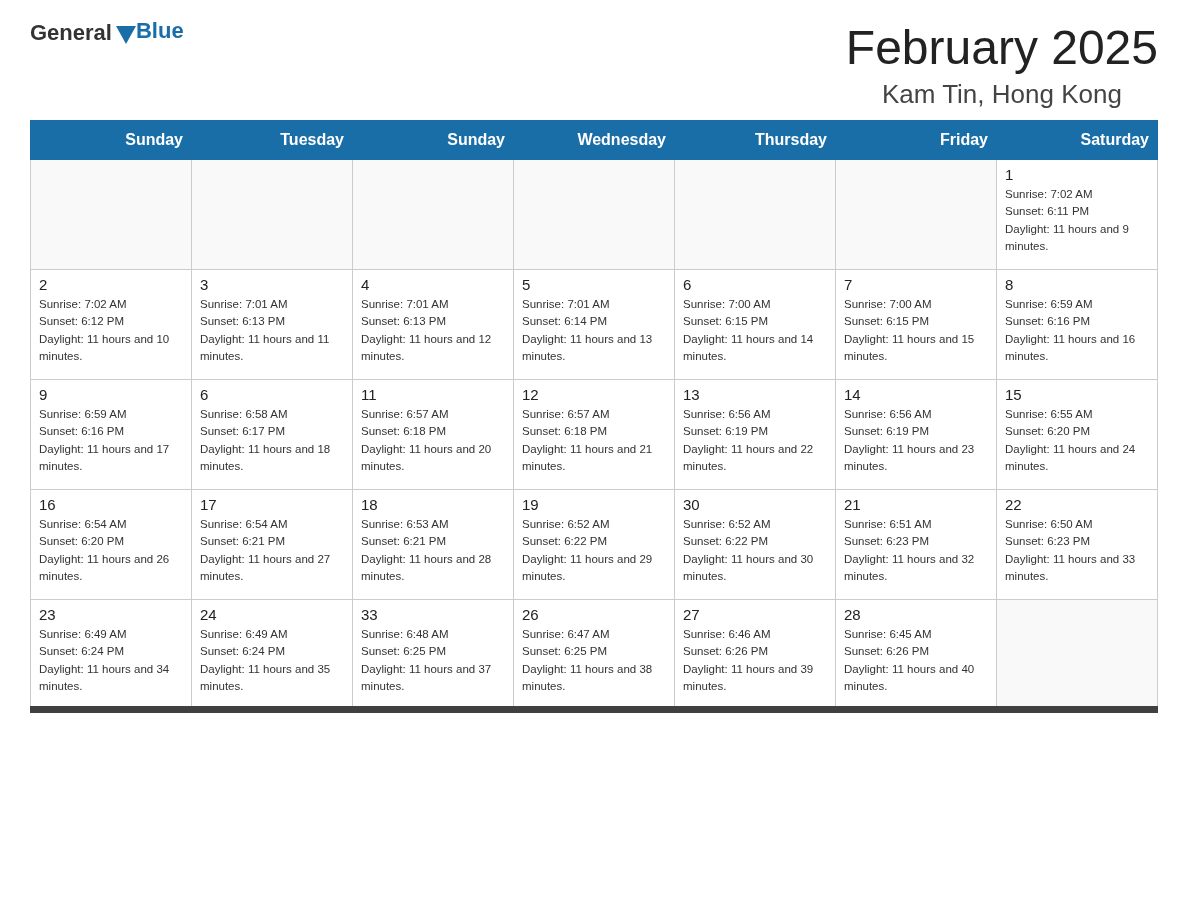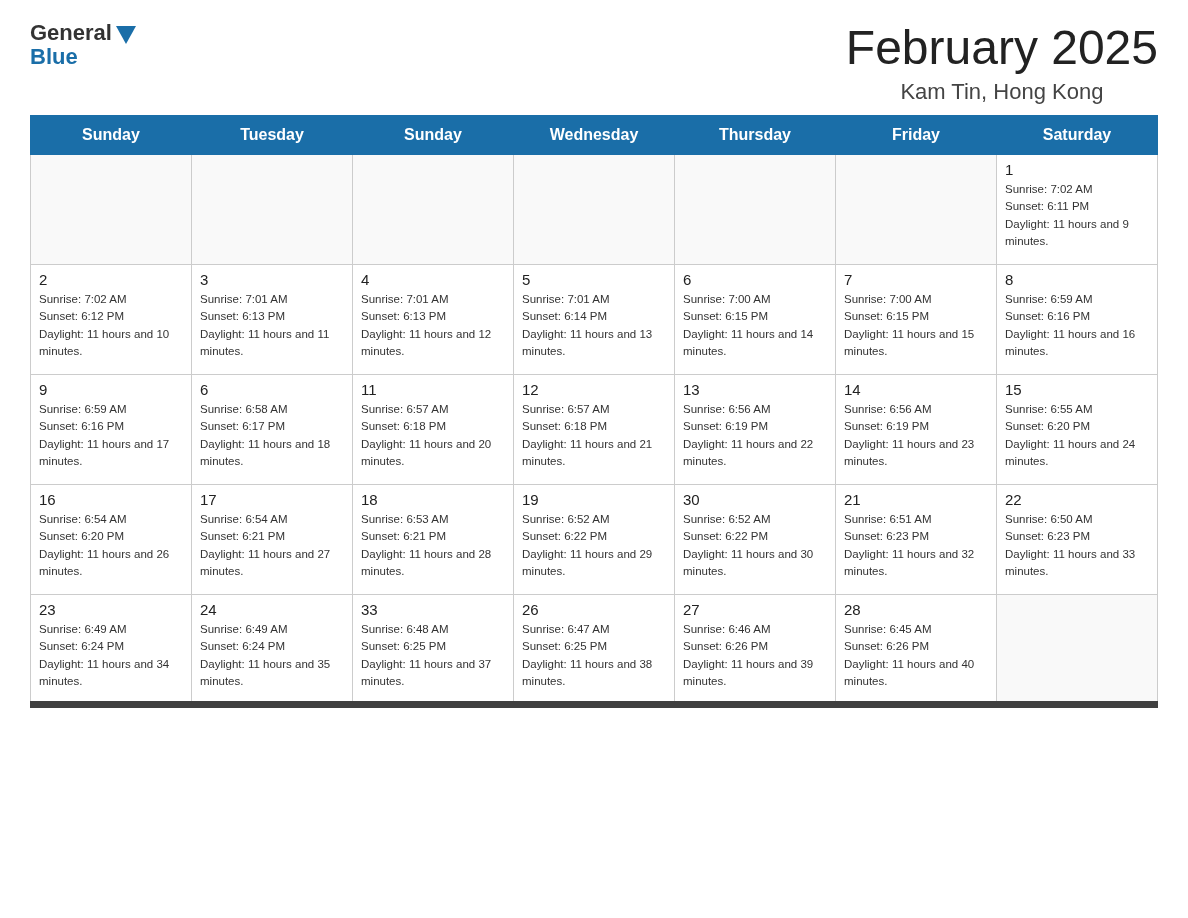--- a/index.html
+++ b/index.html
@@ -12,21 +12,21 @@
       min-height: 918px;
     }
     .header {
       display: flex;
       justify-content: space-between;
       align-items: flex-start;
       margin-bottom: 10px;
     }
     .logo {
       display: flex;
-      flex-direction: column;
+      flex-direction: row;
       align-items: flex-start;
       text-align: right;
     }
     .logo-top {
       display: flex;
       align-items: center;
     }
     .logo-general {
       font-size: 22px;
       font-weight: bold;
@@ -49,36 +49,36 @@
     }
     .title-area {
       text-align: center;
     }
     .month-title {
       font-size: 48px;
       font-weight: normal;
       color: #222;
     }
     .location-title {
-      font-size: 22px;
+      font-size: 26px;
       color: #444;
       margin-top: 4px;
     }
     .calendar {
       width: 100%;
       border-collapse: collapse;
       margin-top: 10px;
     }
     .calendar thead tr th {
       background-color: #1a6ea8;
       color: #fff;
       font-size: 16px;
       font-weight: bold;
-      padding: 10px 16px;
-      text-align: center;
+      padding: 10px 8px;
+      text-align: right;
       border: 1px solid #1a6ea8;
     }
     .calendar tbody tr td {
       vertical-align: top;
       border: 1px solid #ccc;
       padding: 6px 8px;
       width: 14.28%;
       min-height: 110px;
       height: 110px;
       font-size: 12px;

